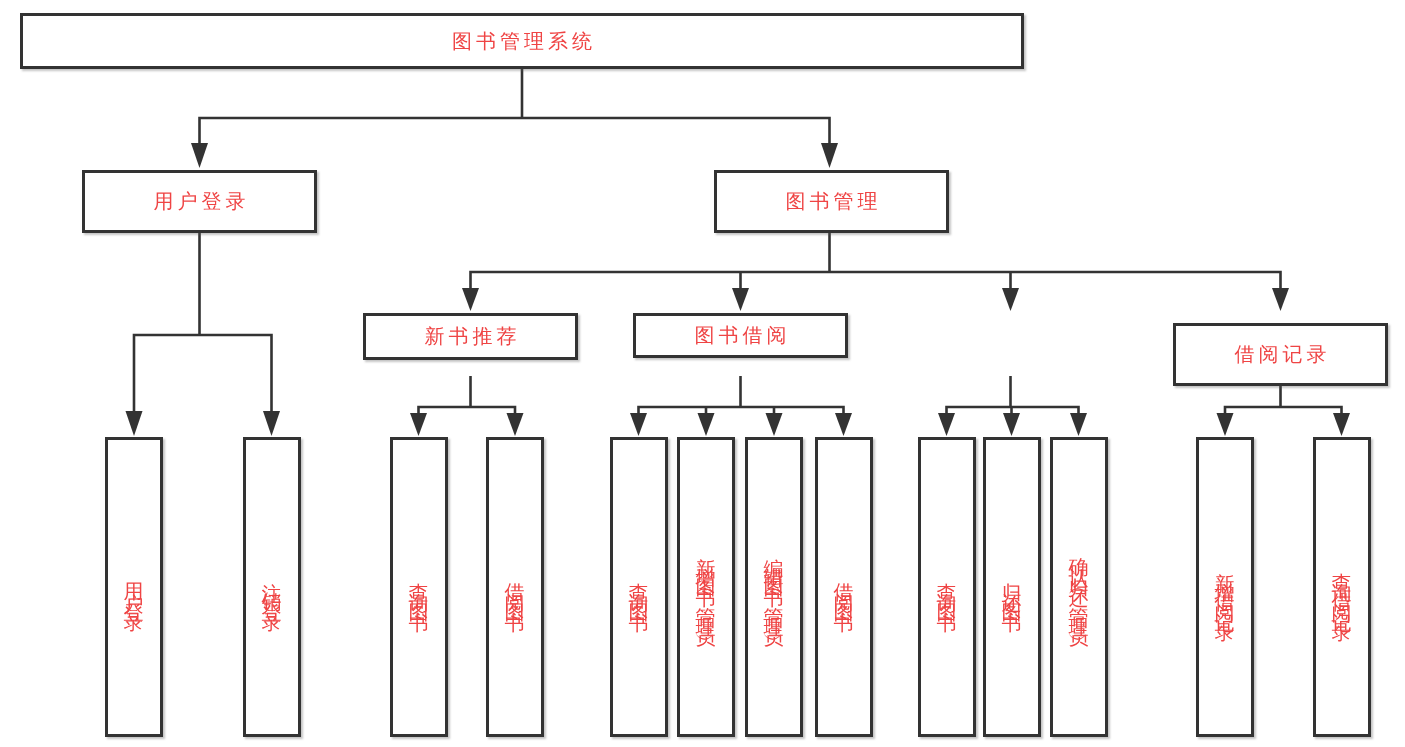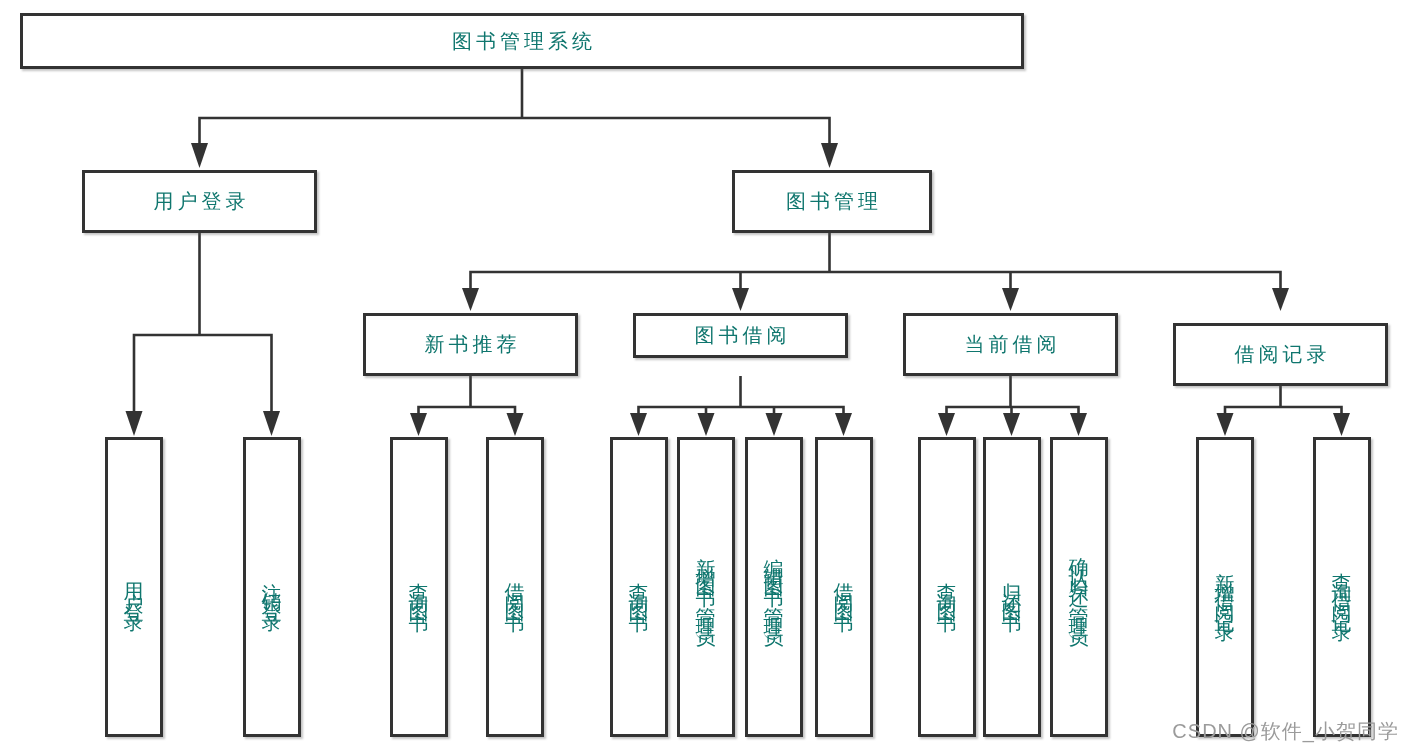--- a/index.html
+++ b/index.html
@@ -11,21 +11,21 @@
     overflow:hidden;
   }
   svg.connectors{position:absolute;left:0;top:0;width:1405px;height:747px;}
   .node{
     position:absolute;
     box-sizing:border-box;
     background:#ffffff;
     border:3px solid #333333;
     box-shadow:2px 2px 2px rgba(90,90,90,0.35);
     display:flex;align-items:center;justify-content:center;
-    color:#0f766e;
+    color:#ef4444;
   }
   .node.h span{
     font-size:20px;
     letter-spacing:4px;
     text-indent:4px;
     white-space:nowrap;
   }
   .node.v span{
     writing-mode:vertical-rl;
     font-size:20px;
@@ -96,32 +96,29 @@
     <polygon fill="#333333" stroke="none" points="1333,413 1350,413 1341.5,436"></polygon>
   </svg>
 
   <div class="node h" style="left:20px;top:13px;width:1004px;height:56px">
     <span>图书管理系统</span>
   </div>
 
   <div class="node h" style="left:82px;top:170px;width:235px;height:63px">
     <span>用户登录</span>
   </div>
-  <div class="node h" style="left:732px;top:170px;width:200px;height:63px">
+  <div class="node h" style="left:714px;top:170px;width:235px;height:63px">
     <span>图书管理</span>
   </div>
 
-  <div class="node h" style="left:363px;top:313px;width:215px;height:63px">
+  <div class="node h" style="left:363px;top:313px;width:215px;height:47px">
     <span>新书推荐</span>
   </div>
   <div class="node h" style="left:633px;top:313px;width:215px;height:45px">
     <span>图书借阅</span>
-  </div>
-  <div class="node h" style="left:903px;top:313px;width:215px;height:63px">
-    <span>当前借阅</span>
   </div>
   <div class="node h" style="left:1173px;top:323px;width:215px;height:63px">
     <span>借阅记录</span>
   </div>
 
   <div class="node v" style="left:105px;top:437px;width:58px;height:300px">
     <span>用户登录</span>
   </div>
   <div class="node v" style="left:243px;top:437px;width:58px;height:300px">
     <span>注销登录</span>
@@ -157,14 +154,13 @@
     <span>确认归还（管理员）</span>
   </div>
 
   <div class="node v" style="left:1196px;top:437px;width:58px;height:300px">
     <span>新增借阅记录</span>
   </div>
   <div class="node v" style="left:1313px;top:437px;width:58px;height:300px">
     <span>查询借阅记录</span>
   </div>
 
-  <div class="watermark">CSDN @软件_小贺同学</div>
 </div>
 
 </body></html>

